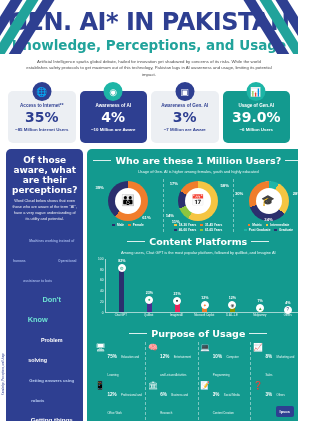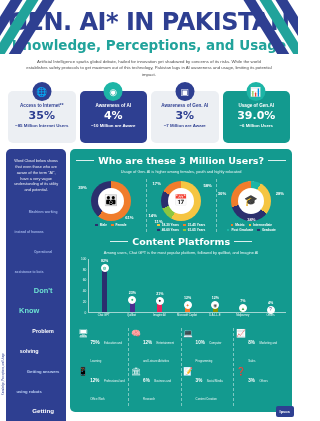--- a/index.html
+++ b/index.html
@@ -44,21 +44,21 @@
   .card.teal  { background:#139a8f; }
   .badge {
     position:absolute; top:-9px; left:50%; transform:translateX(-50%);
     width:19px; height:19px; border-radius:50%;
     display:flex; align-items:center; justify-content:center;
     font-size:9px; color:#fff;
   }
   .badge.b-blue { background:#2e3f91; }
   .badge.b-teal { background:#1db5a6; }
   .card .lbl { font-size:4.6px; font-weight:bold; line-height:1.35; }
-  .card .big { font-size:11px; font-weight:900; line-height:1.1; margin:1px 0; font-family:"DejaVu Sans", sans-serif; }
+  .card .big { font-size:14px; font-weight:900; line-height:1.1; margin:1px 0; font-family:"DejaVu Sans", sans-serif; }
   .card .sub { font-size:4.4px; font-weight:bold; line-height:1.35; }
   .card.gray .lbl, .card.gray .sub { color:#2e3f91; }
   .card.gray .big { color:#2e3f91; }
   .card.blue .lbl, .card.blue .sub, .card.blue .big { color:#ffffff; }
   .card.teal .lbl, .card.teal .sub, .card.teal .big { color:#ffffff; }
 
   
   .body { display:flex; gap:4px; padding:6px 6px 0 6px; }
   .colL { width:90px; display:flex; flex-direction:column; gap:4px; }
   .colR { flex:1; display:flex; flex-direction:column; gap:4px; }
@@ -173,20 +173,21 @@
     <div class="big">39.0%</div>
     <div class="sub">~6 Million Users</div>
   </div>
 </div>
 
 <div class="body">
 
   <div class="colL">
 
     <div class="panel p-blue">
+      <div class="ph">Of those aware, what are their perceptions?</div>
       <div class="pd">Word Cloud below shows that even those who are aware of the term "AI", have a very vague understanding of its utility and potential.</div>
       <div class="cloud">
         <span class="w1">Machines working instead of humans</span>
         <span class="w1">Operational assistance to bots</span>
         <span class="w4">Don't Know</span>
         <span class="w3">Problem solving</span>
         <span class="w2">Getting answers using robots</span>
         <span class="w5">Getting things done easily</span>
         <span class="w1">Automated human work</span>
         <span class="w6">Robotic system</span>
@@ -198,21 +199,21 @@
         
       </div>
     </div>
 
   </div>
 
   <div class="colR">
     <div class="panel p-teal" style="position:relative;">
 
       <div class="hrule">
-        <span class="t">Who are these 3 Million Users?</span>
+        <span class="t">Who are these 1 Million Users?</span>
       </div>
       <div class="pd">Usage of Gen. AI is higher among females, youth and highly educated</div>
 
       <div class="donuts">
         <div class="dcell">
           <div class="dtop" style="left:2px; top:6px;">39%</div>
           <div class="dring" style="background:conic-gradient(#f07d2c 0 61%, #2b2f6e 61% 100%);">
             <span class="ic">👪</span>
           </div>
           <div class="dtop" style="right:12px; bottom:12px;">61%</div>
@@ -340,20 +341,23 @@
           <div>Chat GPT</div>
           <div>Quillbot</div>
           <div>Imagine AI</div>
           <div>Microsoft Copilot</div>
           <div>D.A.L.L.E</div>
           <div>Midjourney</div>
           <div>Others</div>
         </div>
       </div>
 
+      <div class="hrule" style="margin-top:3px;">
+        <span class="t">Purpose of Usage</span>
+      </div>
       <div class="purpose">
         <div class="pcol">
           <div class="pitem">
             <span class="picon">🖥</span>
             <span class="ptxt">
               <span class="pv">75%</span>
               <span class="pl">Education and Learning</span>
             </span>
           </div>
           <div class="pitem">

